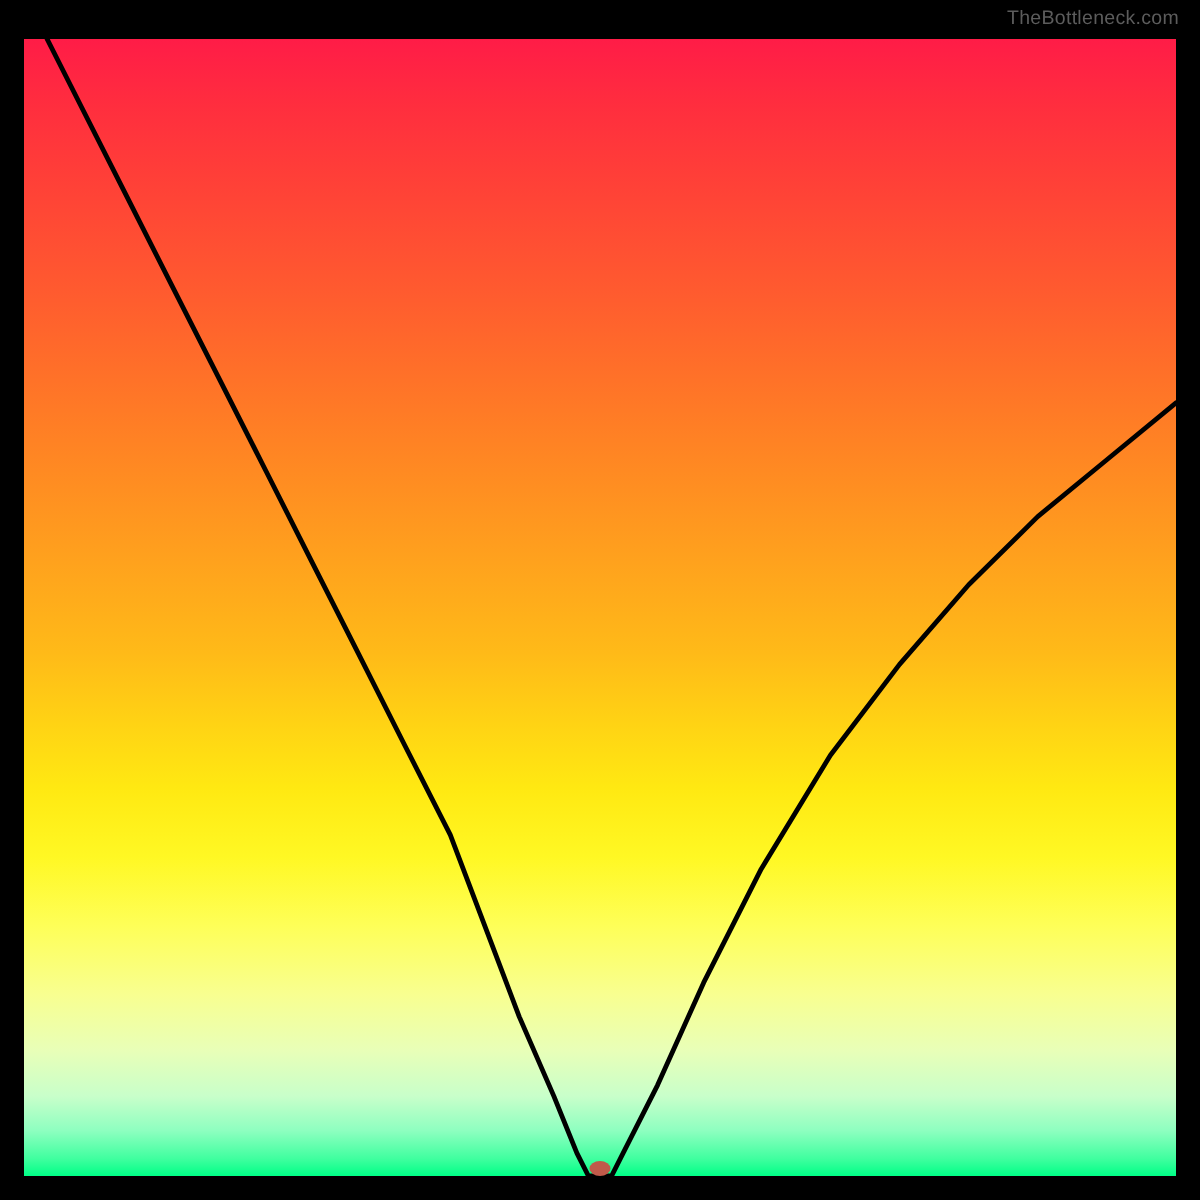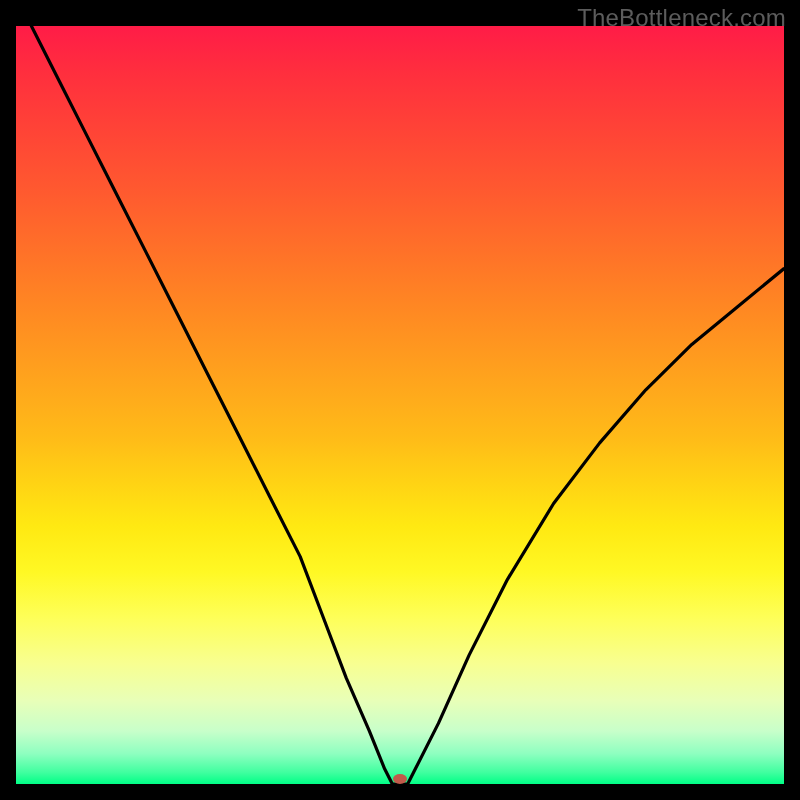--- a/index.html
+++ b/index.html
@@ -15,21 +15,21 @@
     position: relative;
     width: 800px;
     height: 800px;
     background: #000000;
   }
   .watermark {
     position: absolute;
     top: 4px;
     right: 14px;
     color: #5c5c5c;
-    font-size: 24px;
+    font-size: 13px;
     font-weight: 500;
     letter-spacing: 0.2px;
     z-index: 5;
   }
   .plot {
     position: absolute;
     left: 16px;
     top: 26px;
     width: 768px;
     height: 758px;

